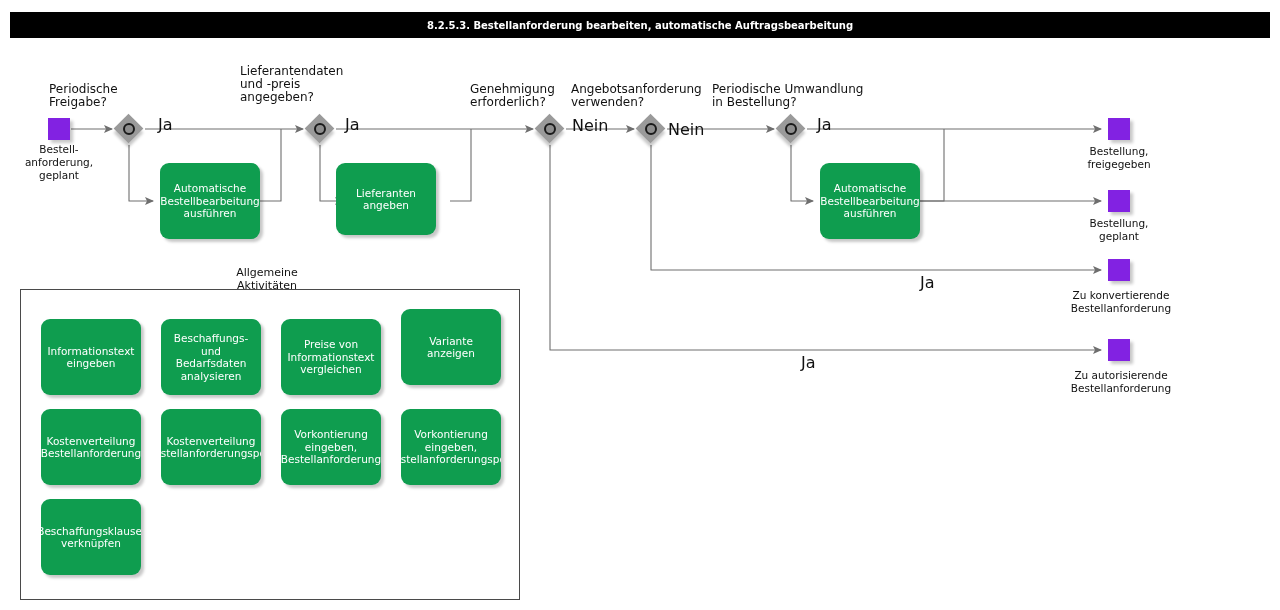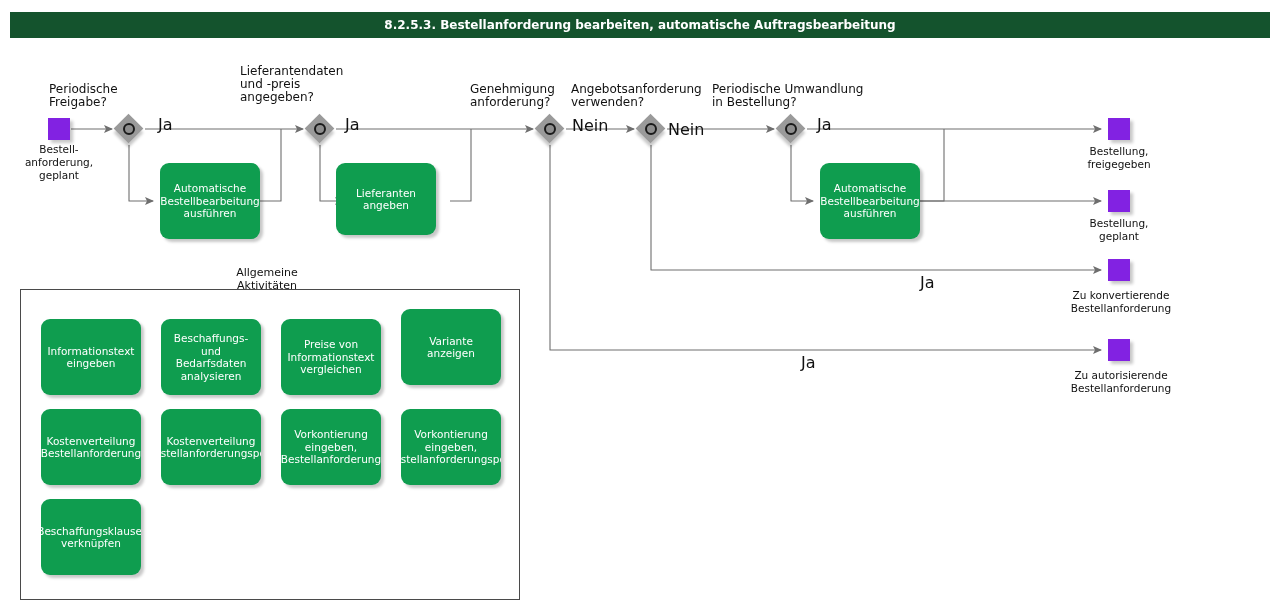--- a/index.html
+++ b/index.html
@@ -16,25 +16,25 @@
     background: #ffffff;
     overflow: hidden;
   }
   
   #title-bar {
     position: absolute;
     left: 10px;
     top: 12px;
     width: 1260px;
     height: 26px;
-    background: #14532d;
+    background: #000000;
     color: #ffffff;
     font-family: "DejaVu Sans", sans-serif;
     font-weight: bold;
-    font-size: 12px;
+    font-size: 10px;
     display: flex;
     align-items: center;
     justify-content: center;
     letter-spacing: 0px;
   }
   
   #edges {
     position: absolute;
     left: 0;
     top: 0;
@@ -215,21 +215,21 @@
   </div>
   <div class="gateway-label" style="left:240px; top:65px;">Lieferantendaten
 und -preis
 angegeben?</div>
 
   <div class="gateway" style="left:535px; top:114px;">
     <div class="diamond"></div>
     <div class="ring"></div>
   </div>
   <div class="gateway-label" style="left:470px; top:83px;">Genehmigung
-anforderung?</div>
+erforderlich?</div>
 
   <div class="gateway" style="left:636px; top:114px;">
     <div class="diamond"></div>
     <div class="ring"></div>
   </div>
   <div class="gateway-label" style="left:571px; top:83px;">Angebotsanforderung
 verwenden?</div>
 
   <div class="gateway" style="left:776px; top:114px;">
     <div class="diamond"></div>

